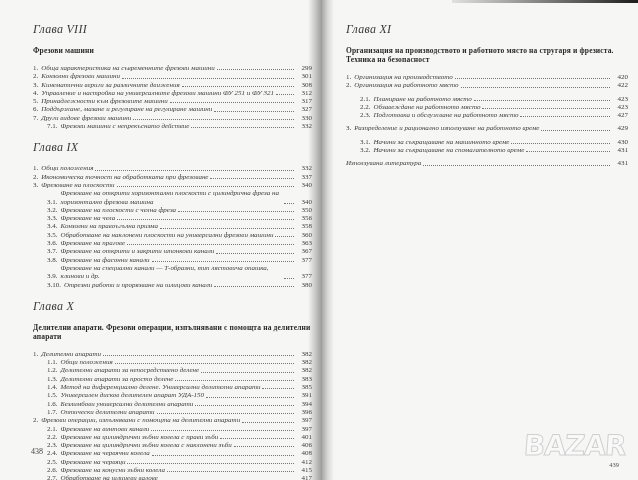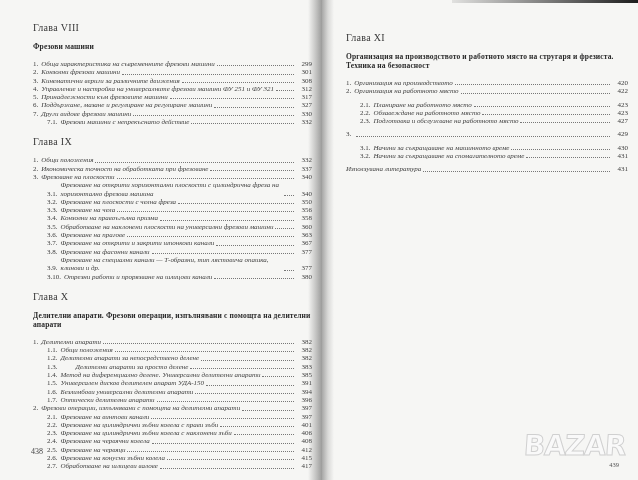--- a/index.html
+++ b/index.html
@@ -19,21 +19,21 @@
   }
   .gutter-shade-right {
     position: absolute; top: 0; left: 0; width: 12px; height: 100%;
     background: linear-gradient(to left, rgba(0,0,0,0), rgba(150,150,150,0.3), rgba(90,90,90,0.5));
   }
   .top-band {
     position: absolute; top: 0; left: 130px; right: 0; height: 3px;
     background: linear-gradient(to right, rgba(40,40,40,0.1), #1c1c1c);
   }
   .chapter { margin-bottom: 10px; }
-  .chapter-label { font-size: 10px; margin: 6px 0 9px 0; letter-spacing: 0.3px; }
+  .chapter-label { font-style: italic; font-size: 12px; margin: 6px 0 9px 0; letter-spacing: 0.3px; }
   .chapter-title { font-weight: bold; font-size: 7.5px; line-height: 9px; margin-bottom: 9px; color: #2a2a2a; letter-spacing: 0.15px; }
   .toc { list-style: none; margin: 0; padding: 0; }
   .toc-row { display: flex; align-items: flex-end; font-size: 7px; line-height: 8.3px; color: #3d3d3d; }
   .toc-row.sub { padding-left: 14px; }
   .toc-row.gap { margin-top: 5px; }
   .toc-row.italic .toc-text { font-style: italic; }
   .toc-text { flex: 0 1 auto; font-style: italic; }
   .toc-dots {
     flex: 1 1 auto; min-width: 10px; margin: 0 2px 2px 2px; height: 1px;
     border-bottom: 1px dotted #777;
@@ -210,21 +210,21 @@
             <span class="toc-dots"></span>
             <span class="toc-page">382</span>
           </li>
           <li class="toc-row sub">
             <span style="margin-right: 3px;">1.2.</span>
             <span class="toc-text">Делителни апарати за непосредствено делене</span>
             <span class="toc-dots"></span>
             <span class="toc-page">382</span>
           </li>
           <li class="toc-row sub">
-            <span style="margin-right: 18px;">1.3.</span>
+            <span style="margin-right: 3px;">1.3.</span>
             <span class="toc-text">Делителни апарати за просто делене</span>
             <span class="toc-dots"></span>
             <span class="toc-page">383</span>
           </li>
           <li class="toc-row sub">
             <span style="margin-right: 3px;">1.4.</span>
             <span class="toc-text">Метод на диференциално делене. Универсални делителни апарати</span>
             <span class="toc-dots"></span>
             <span class="toc-page">385</span>
           </li>
@@ -297,21 +297,21 @@
         </ul>
     </div>
 
     <div class="page-num-left">438</div>
   </div>
 
   <div class="page right">
     <div class="gutter-shade-right"></div>
     <div class="top-band"></div>
 
-    <div class="chapter" style="margin-top:16px;">
+    <div class="chapter" style="margin-top:6px;">
       <div class="chapter-label">Глава XI</div>
       <div class="chapter-title">Организация на производството и работното място на стругаря и фрезиста. Техника на безопасност</div>
       <ul class="toc">
           <li class="toc-row">
             <span style="margin-right: 3px;">1.</span>
             <span class="toc-text">Организация на производството</span>
             <span class="toc-dots"></span>
             <span class="toc-page">420</span>
           </li>
           <li class="toc-row">
@@ -333,20 +333,21 @@
             <span class="toc-page">423</span>
           </li>
           <li class="toc-row sub">
             <span style="margin-right: 3px;">2.3.</span>
             <span class="toc-text">Подготовка и обслужване на работното място</span>
             <span class="toc-dots"></span>
             <span class="toc-page">427</span>
           </li>
           <li class="toc-row gap">
             <span style="margin-right: 3px;">3.</span>
+            <span class="toc-text">Разпределение и рационално използуване на работното време</span>
             <span class="toc-dots"></span>
             <span class="toc-page">429</span>
           </li>
           <li class="toc-row sub gap">
             <span style="margin-right: 3px;">3.1.</span>
             <span class="toc-text">Начини за съкращаване на машинното време</span>
             <span class="toc-dots"></span>
             <span class="toc-page">430</span>
           </li>
           <li class="toc-row sub">

